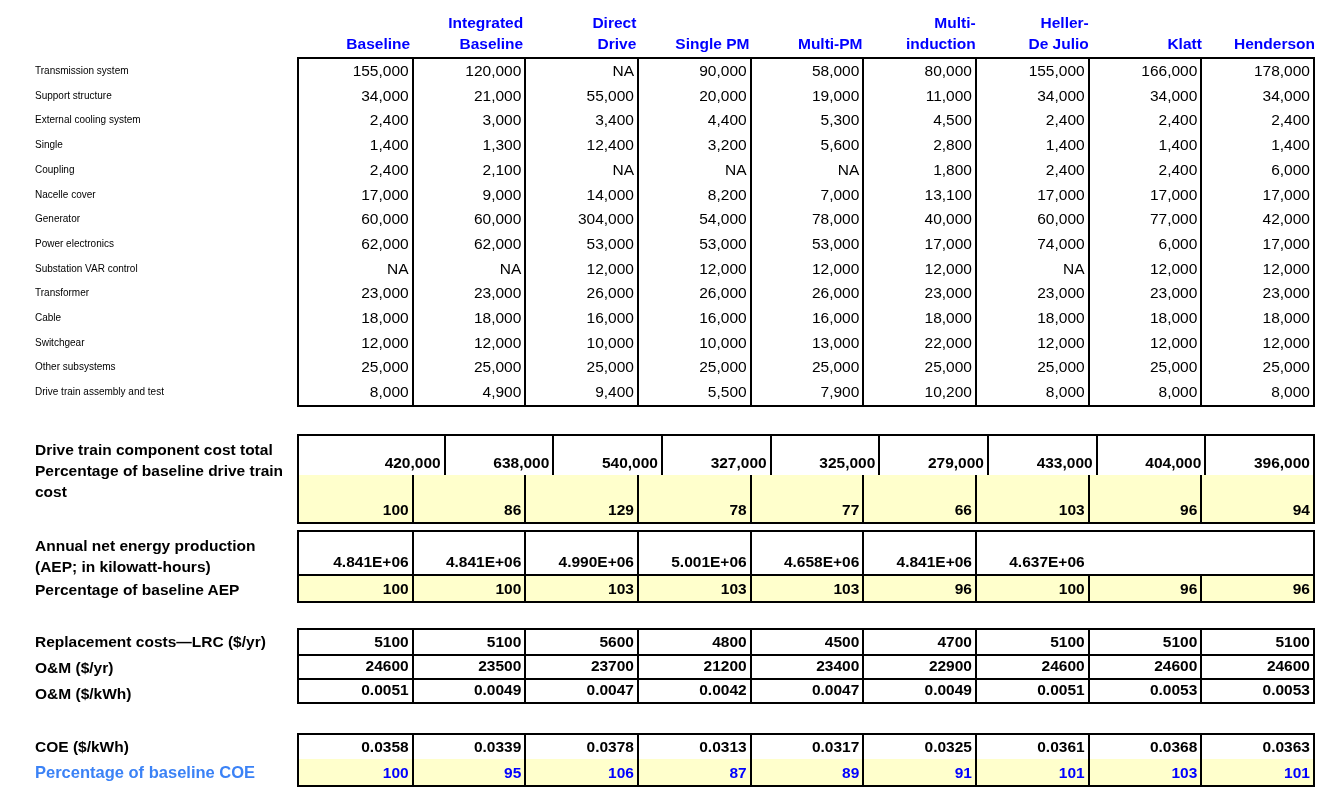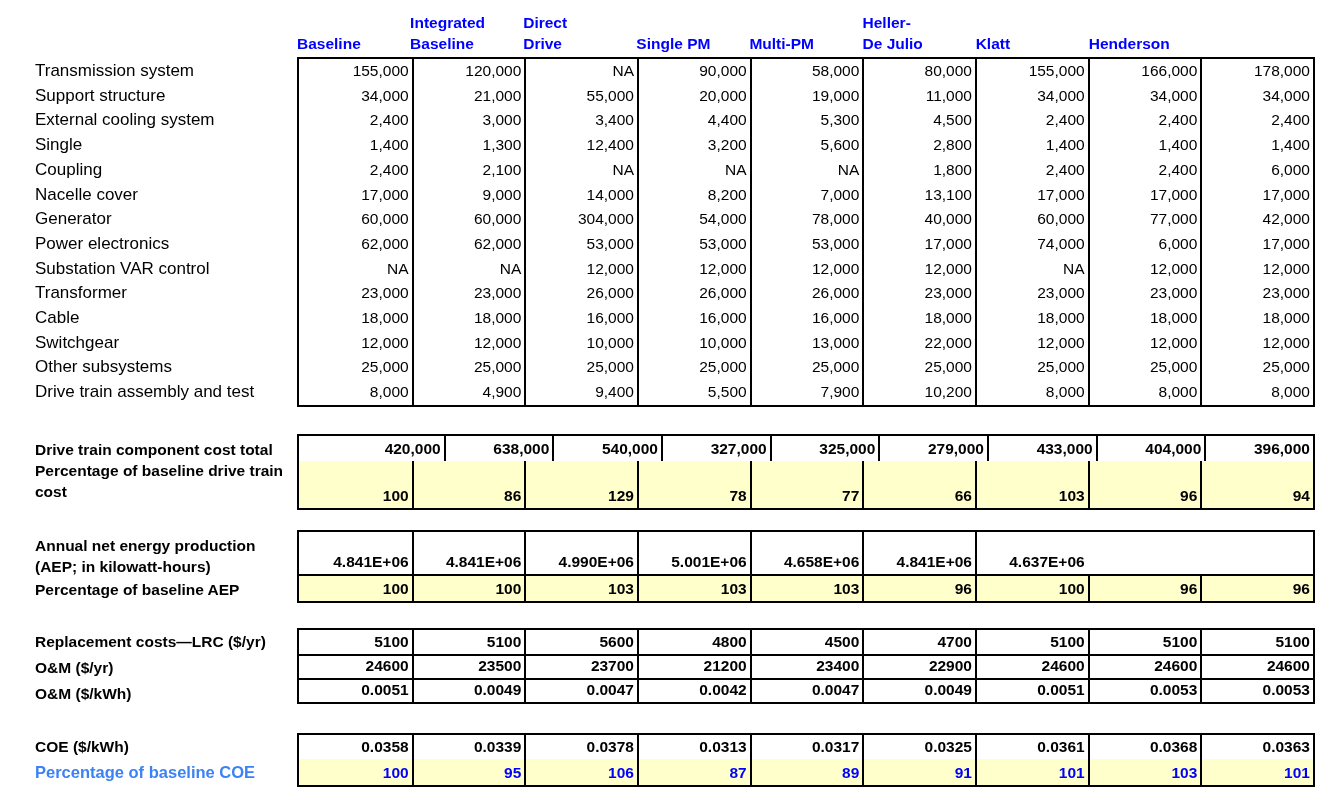--- a/index.html
+++ b/index.html
@@ -2,44 +2,44 @@
 <html><head>
 <meta charset="utf-8">
 <style>
   * { box-sizing: border-box; margin: 0; padding: 0; }
   html, body { width: 1336px; height: 809px; background: #ffffff; overflow: hidden;
     font-family: "Liberation Sans", "DejaVu Sans", sans-serif; color: #000; }
 
   
   #header-row { position: absolute; left: 297px; top: 5px; width: 1018px; height: 49px;
     display: grid; grid-template-columns: repeat(9, 1fr); }
-  .hcell { display: flex; flex-direction: column; justify-content: flex-end; align-items: flex-start;
+  .hcell { display: flex; flex-direction: column; justify-content: flex-end; align-items: flex-end;
     color: #0000ff; font-weight: 700; font-size: 15.5px; line-height: 21px; white-space: nowrap; }
 
   
   #labels-main { position: absolute; left: 35px; top: 59px; width: 262px; }
-  .mlabel { height: 24.714px; line-height: 24.714px; font-size: 17px; white-space: nowrap; }
+  .mlabel { height: 24.714px; line-height: 24.714px; font-size: 10px; white-space: nowrap; }
 
   
   .boxed { position: absolute; left: 297px; width: 1018px; border: 2px solid #000; background: #fff; }
   .trow, .srow { display: grid; grid-template-columns: repeat(9, 1fr); }
   .cell { border-left: 2px solid #000; overflow: hidden; }
   .trow .cell:first-child, .srow .cell:first-child { border-left: none; }
 
   
   #table-main { top: 57px; }
   .trow { height: 24.714px; }
   .trow .cell { line-height: 24.4px; text-align: right; padding-right: 3px; font-size: 15.5px; }
 
   
   .srow .cell { display: flex; justify-content: flex-end; align-items: flex-end;
     padding: 0 3px 3px 0; font-weight: 700; font-size: 15.5px; }
 
   #sec-cost { top: 434px; }
-  #sec-cost .srow:nth-child(1) { height: 25px; padding-left: 36px; }
+  #sec-cost .srow:nth-child(1) { height: 39px; padding-left: 36px; }
   #sec-cost .srow:nth-child(2) { height: 47px; background: #ffffcc; }
 
   #sec-aep { top: 530px; }
   #sec-aep .srow:nth-child(1) { height: 44px; border-bottom: 2px solid #000; }
   #sec-aep .srow:nth-child(2) { height: 25px; background: #ffffcc; }
 
   #sec-om { top: 628px; }
   #sec-om .srow { height: 24px; }
   #sec-om .srow + .srow { border-top: 2px solid #000; }
 
@@ -83,20 +83,24 @@
     <div class="hcell">
       <span></span>
       <span>Single PM</span>
     </div>
 
     <div class="hcell">
       <span></span>
       <span>Multi-PM</span>
     </div>
 
+    <div class="hcell">
+      <span>Multi-</span>
+      <span>induction</span>
+    </div>
 
     <div class="hcell">
       <span>Heller-</span>
       <span>De Julio</span>
     </div>
 
     <div class="hcell">
       <span></span>
       <span>Klatt</span>
     </div>

